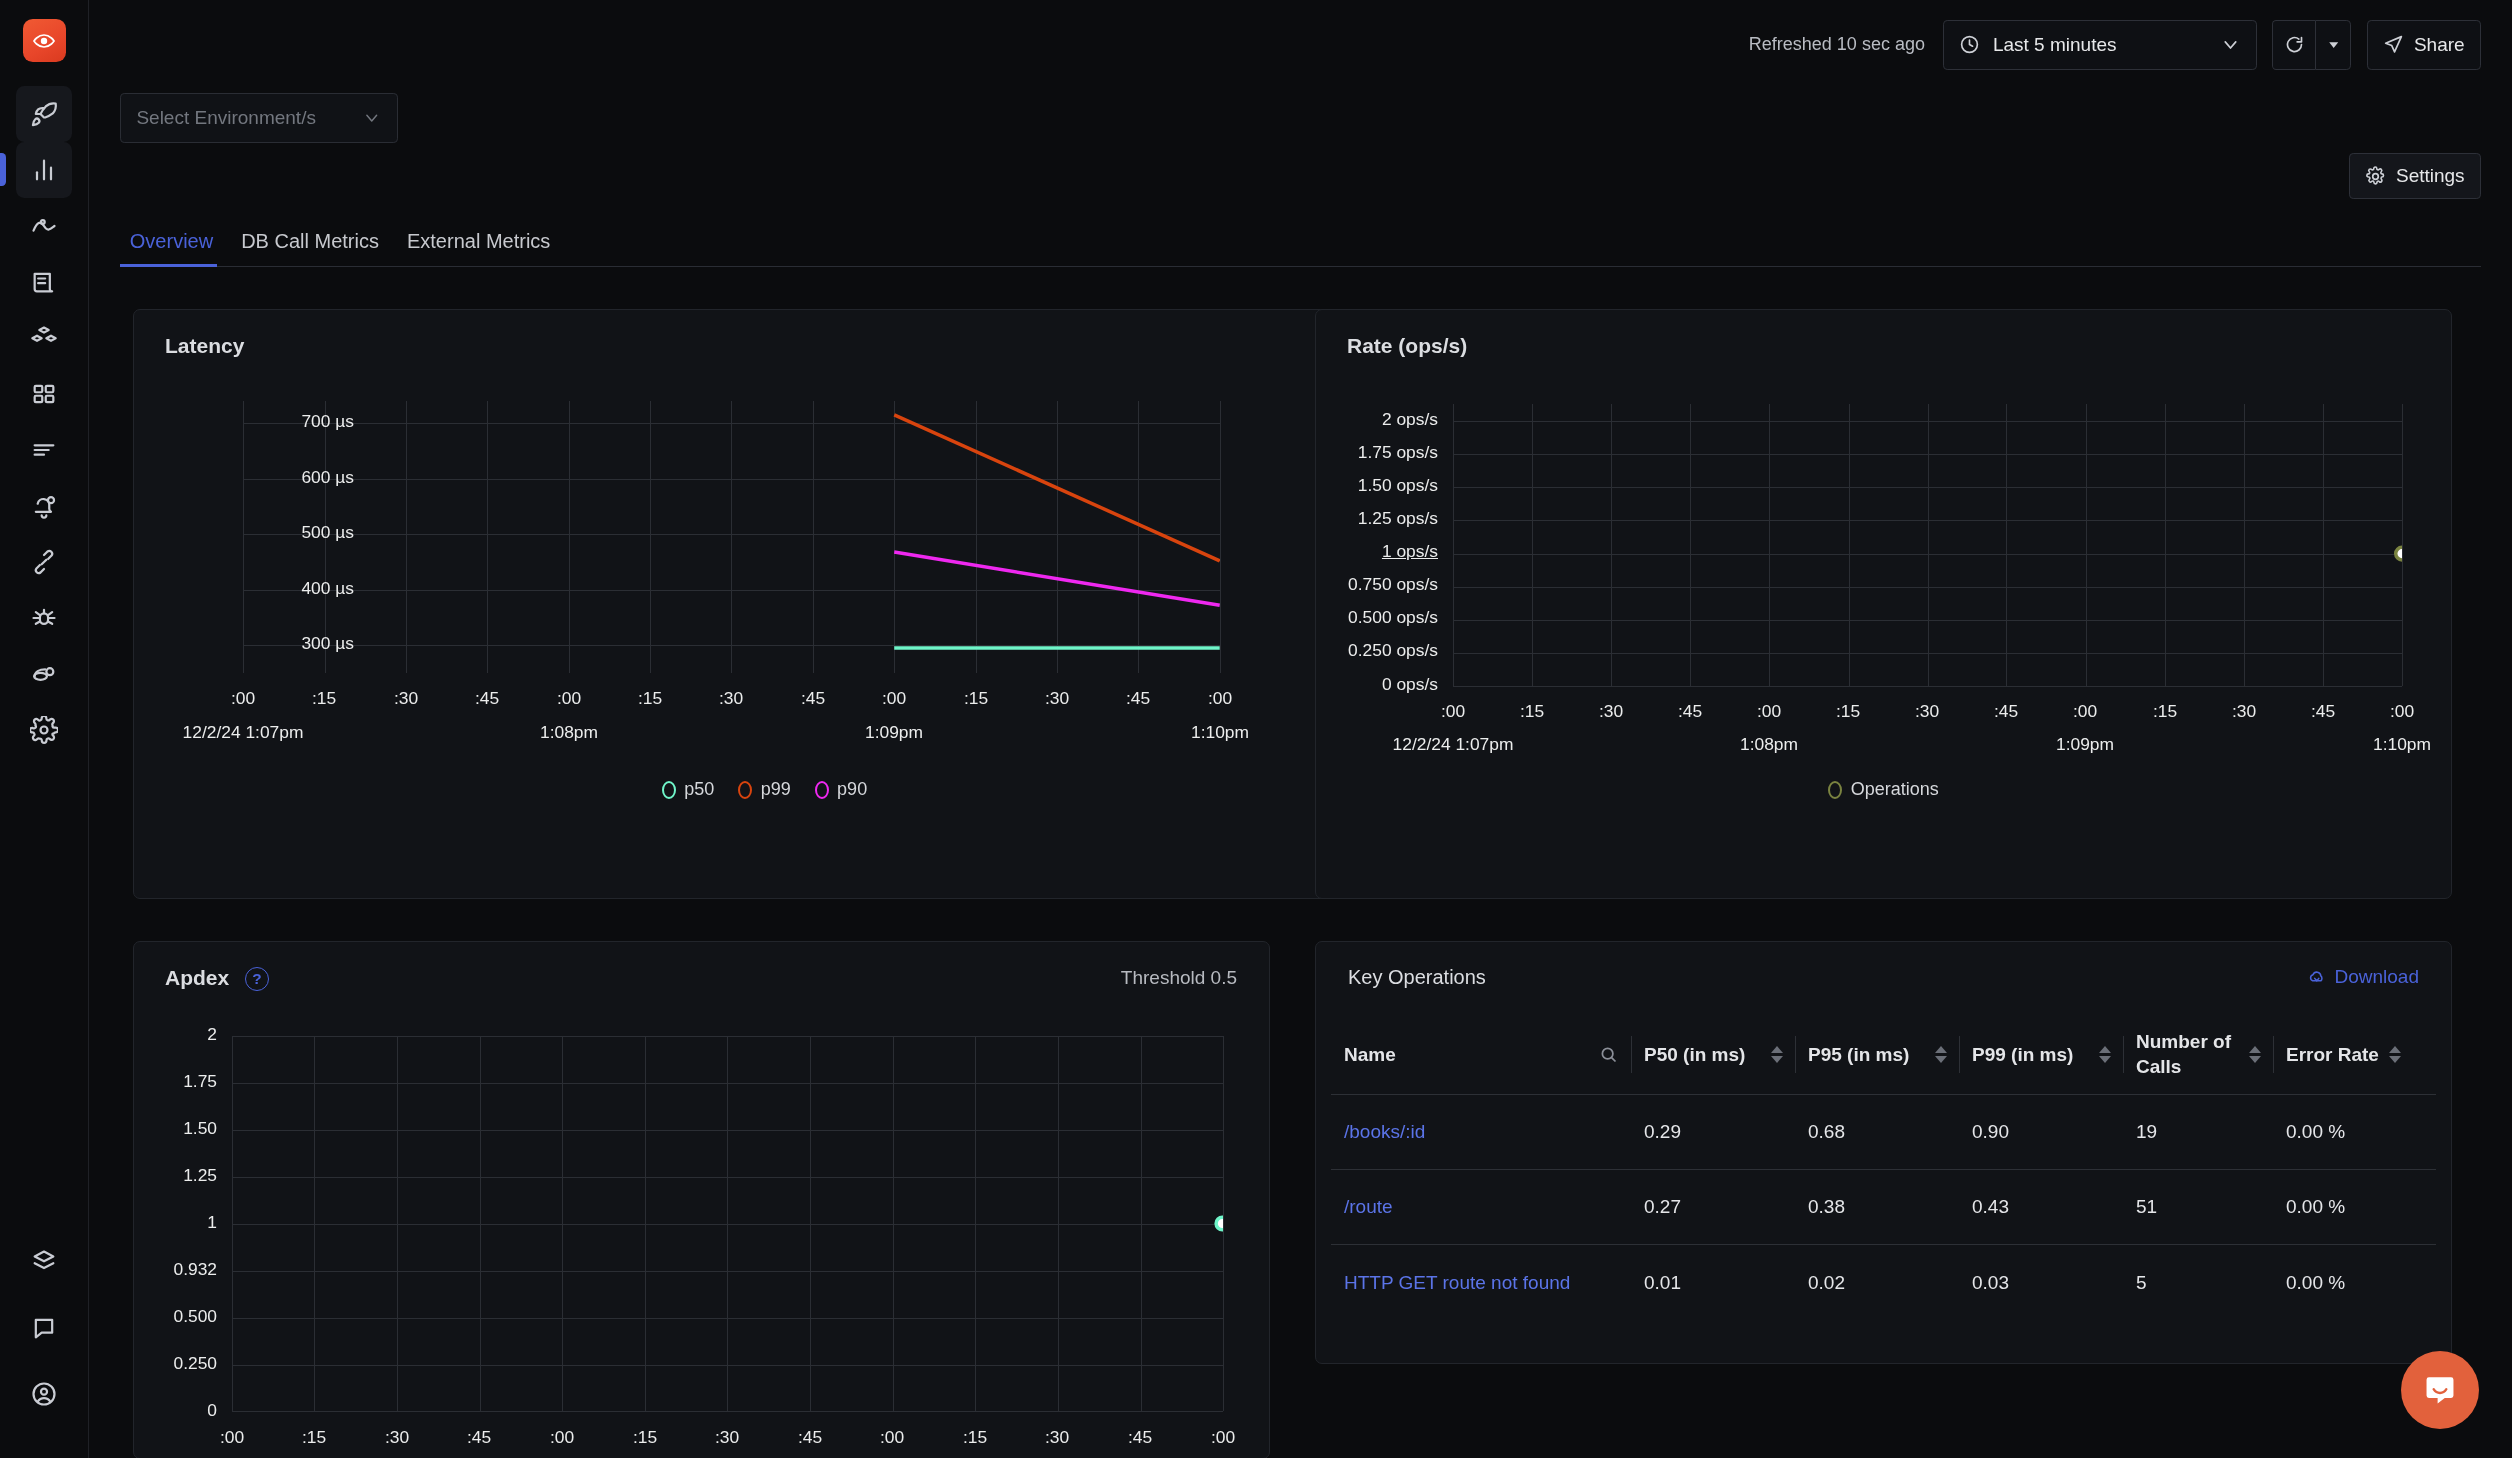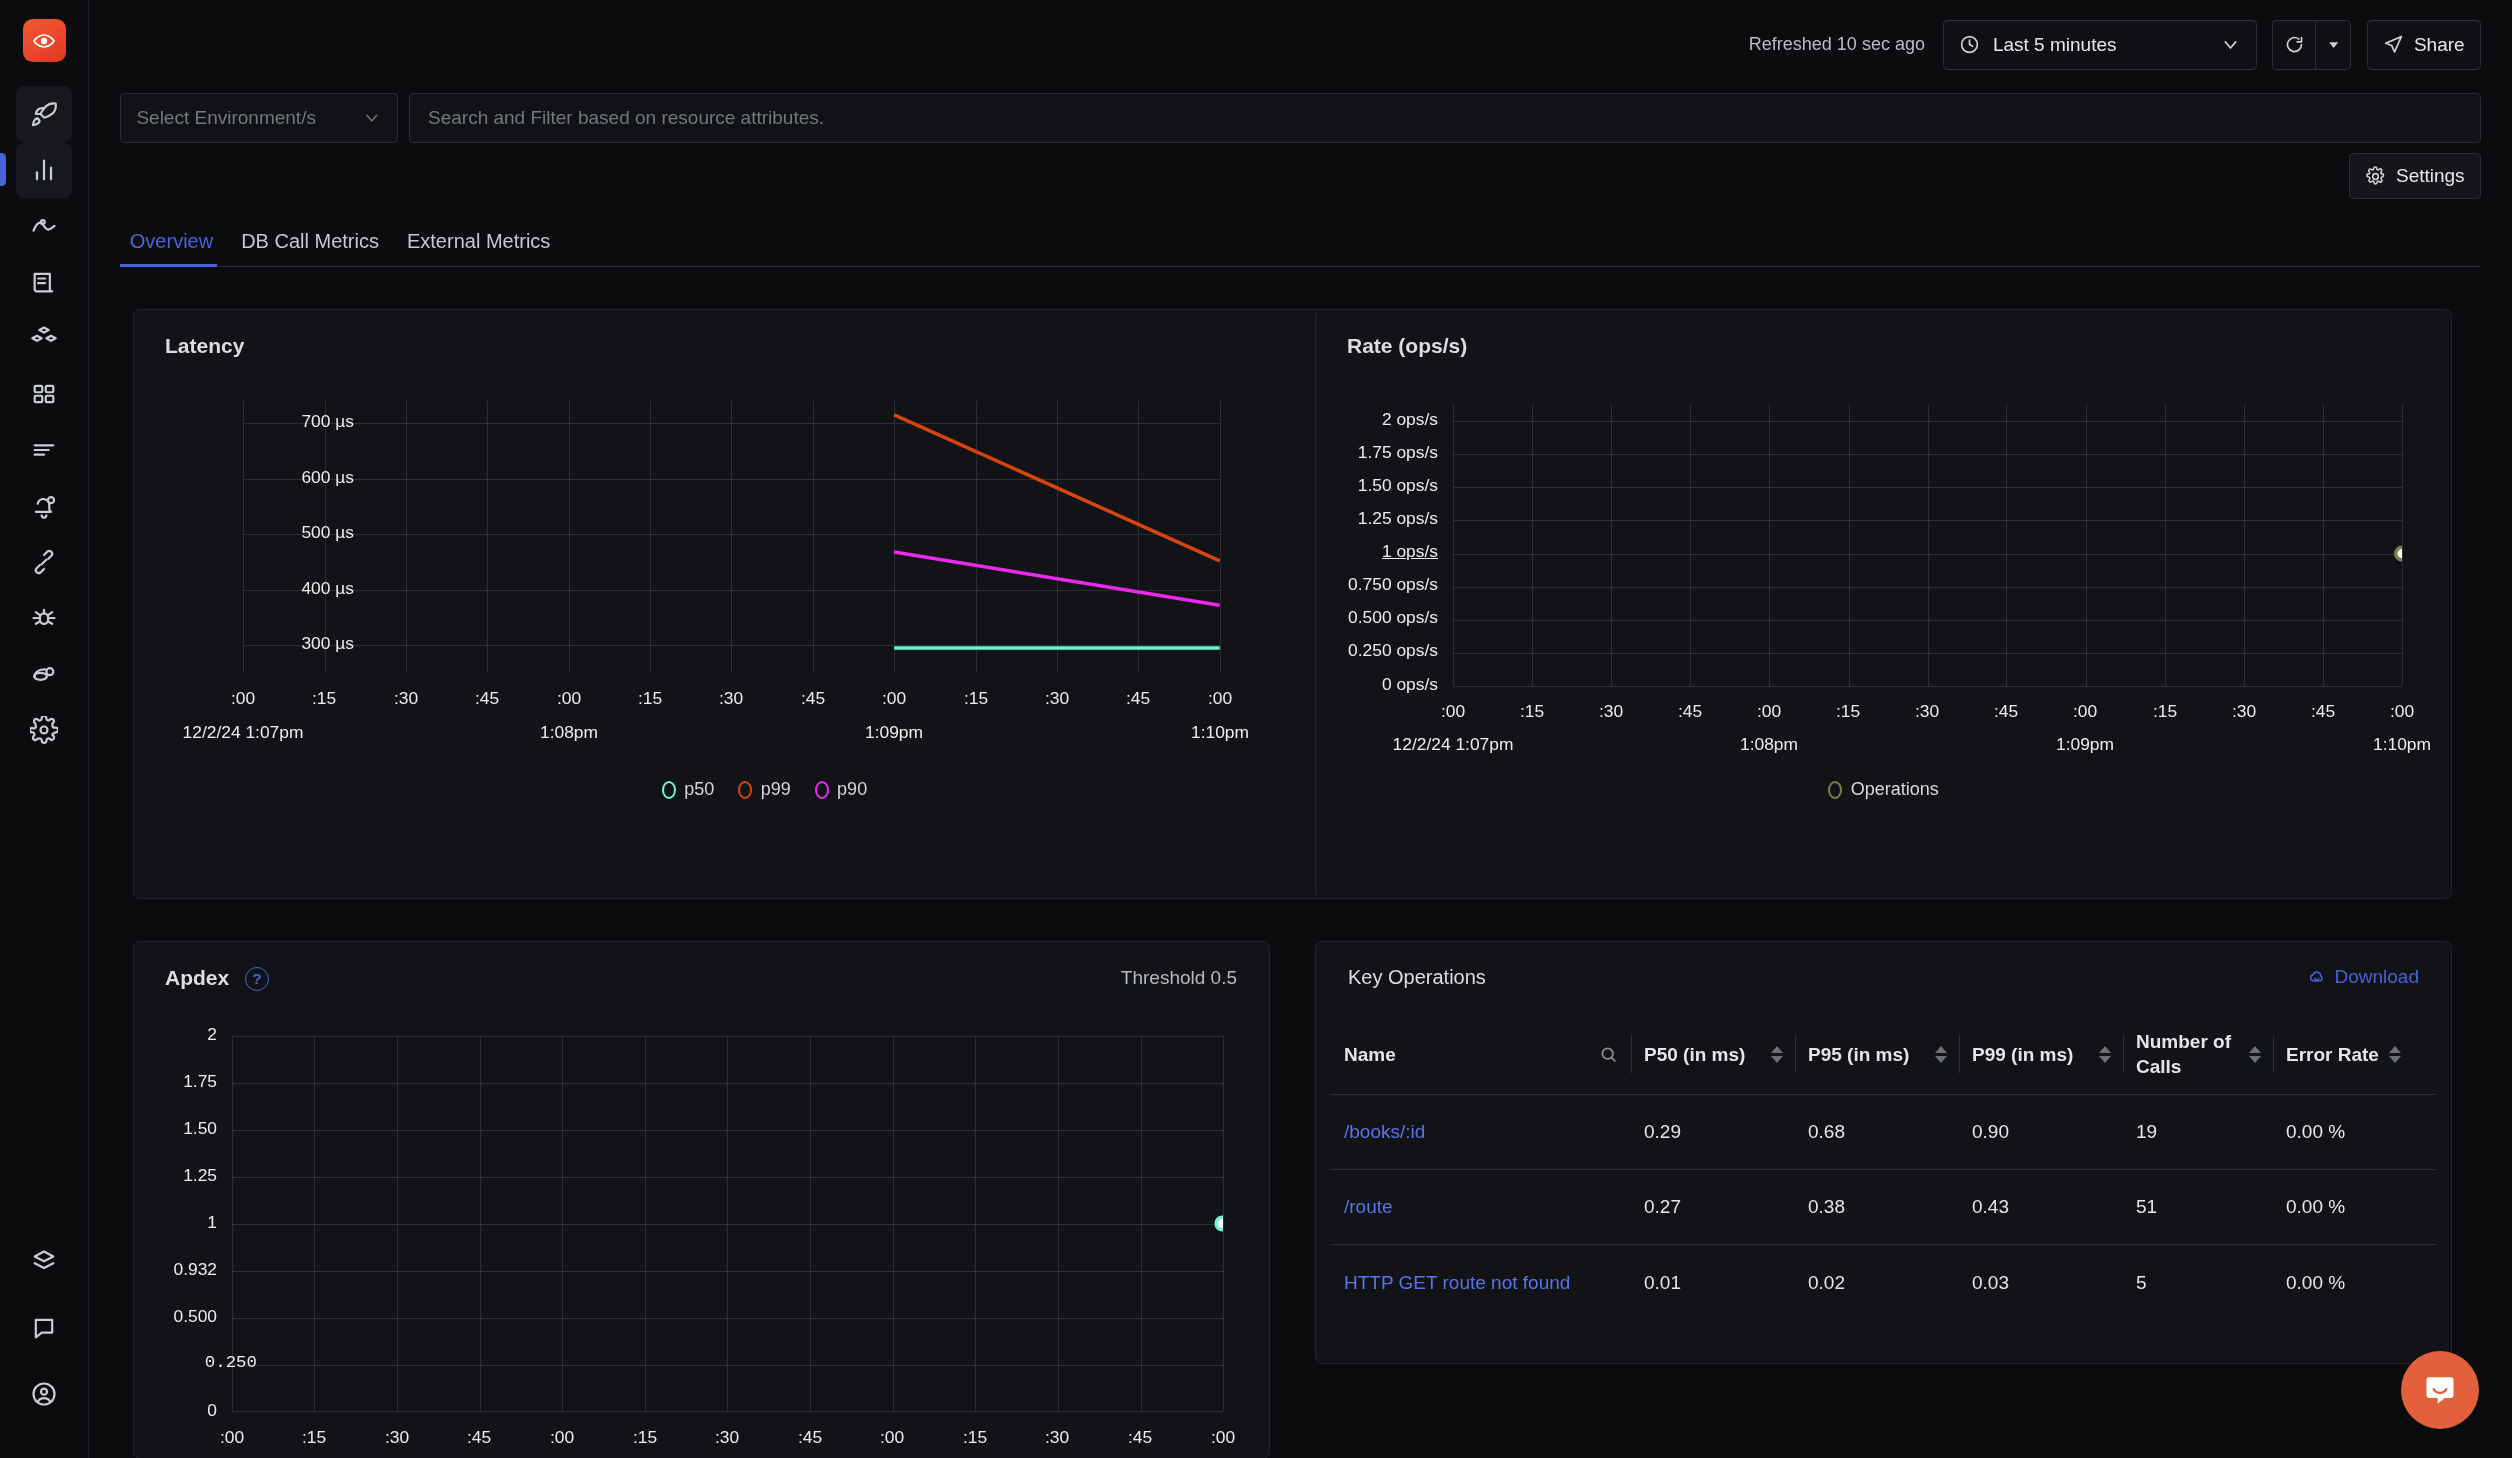--- a/index.html
+++ b/index.html
@@ -322,23 +322,20 @@
       <span>Share</span>
     </div>
   </div>
 
   <div id="filterbar">
     <div class="env-select">
       <span>Select Environment/s</span>
       <svg width="19.5" height="19.5" viewBox="0 0 24 24" fill="none" stroke="#73777f" stroke-width="1.8" stroke-linecap="round" stroke-linejoin="round">
         <polyline points="6 9 12 16 18 9"></polyline>
       </svg>
-    </div>
-    <div class="search-box">
-      <input type="text" placeholder="Search and Filter based on resource attributes." style="">
     </div>
   </div>
 
   <div id="settingsrow">
     <div class="settings-btn">
       <svg class="mini-ico" viewBox="0 0 24 24">
         <circle cx="12" cy="12" r="3.2"></circle>
         <path d="M19 12.8a1.5 1.5 0 00.3 1.6l.1.1a1.8 1.8 0 11-2.6 2.6l-.1-.1a1.5 1.5 0 00-2.6 1V18a1.8 1.8 0 11-3.6 0v-.1a1.5 1.5 0 00-2.6-1l-.1.1a1.8 1.8 0 11-2.6-2.6l.1-.1a1.5 1.5 0 00-1-2.6H4a1.8 1.8 0 110-3.6h.1a1.5 1.5 0 001-2.6l-.1-.1A1.8 1.8 0 117.6 2.8l.1.1a1.5 1.5 0 002.6-1V1.8a1.8 1.8 0 113.6 0v.1a1.5 1.5 0 002.6 1l.1-.1a1.8 1.8 0 112.6 2.6l-.1.1a1.5 1.5 0 001 2.6H20a1.8 1.8 0 110 3.6h-.1a1.5 1.5 0 00-.9 1.1z" transform="translate(0,1.2) scale(0.97)"></path>
       </svg>
       <span>Settings</span>
@@ -517,21 +514,21 @@
         <div class="gridline" style="top: 0px; height: 375px; width: 0.7px; left: 743px;"></div>
         <div class="gridline" style="top: 0px; height: 375px; width: 0.7px; left: 826px;"></div>
         <div class="gridline" style="top: 0px; height: 375px; width: 0.7px; left: 909px;"></div>
         <div class="gridline" style="top: 0px; height: 375px; width: 0.7px; left: 991px;"></div>
         <svg width="991" height="375" style="position: absolute; left: 0px; top: 0px;" viewBox="0 0 1420 538">
           <circle cx="1420" cy="269" r="9" fill="#ffffff" stroke="#6ff5c9" stroke-width="5"></circle>
         </svg>
       </div>
     <div id="apdex-yticks">
         <div class="axis-label" style="right: 1052px; top: 458px; text-align: right;">0</div>
-        <div class="axis-label" style="right: 1012px; top: 411px;  font-family: Liberation Mono, monospace;">0.250</div>
+        <div class="axis-label" style="right: 1052px; top: 411px; ">0.250</div>
         <div class="axis-label" style="right: 1052px; top: 364px; text-align: right;">0.500</div>
         <div class="axis-label" style="right: 1052px; top: 317px; text-align: right;">0.932</div>
         <div class="axis-label" style="right: 1052px; top: 270px; text-align: right;">1</div>
         <div class="axis-label" style="right: 1052px; top: 223px; text-align: right;">1.25</div>
         <div class="axis-label" style="right: 1052px; top: 176px; text-align: right;">1.50</div>
         <div class="axis-label" style="right: 1052px; top: 129px; text-align: right;">1.75</div>
         <div class="axis-label" style="right: 1052px; top: 82px; text-align: right;">2</div>
       </div>
     <div id="apdex-xticks">
         <div class="xtick" style="left: 98px; top: 485px;">:00</div>

